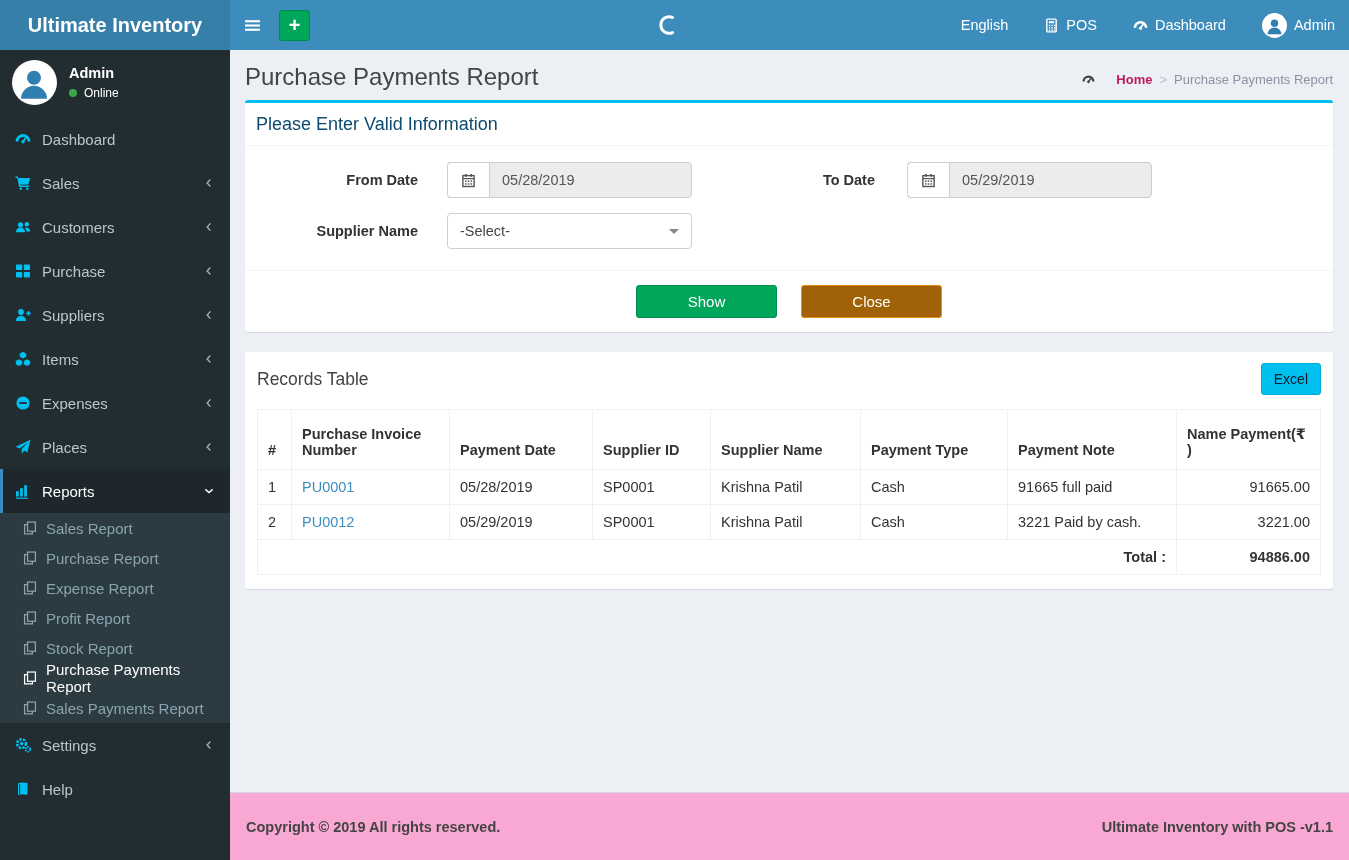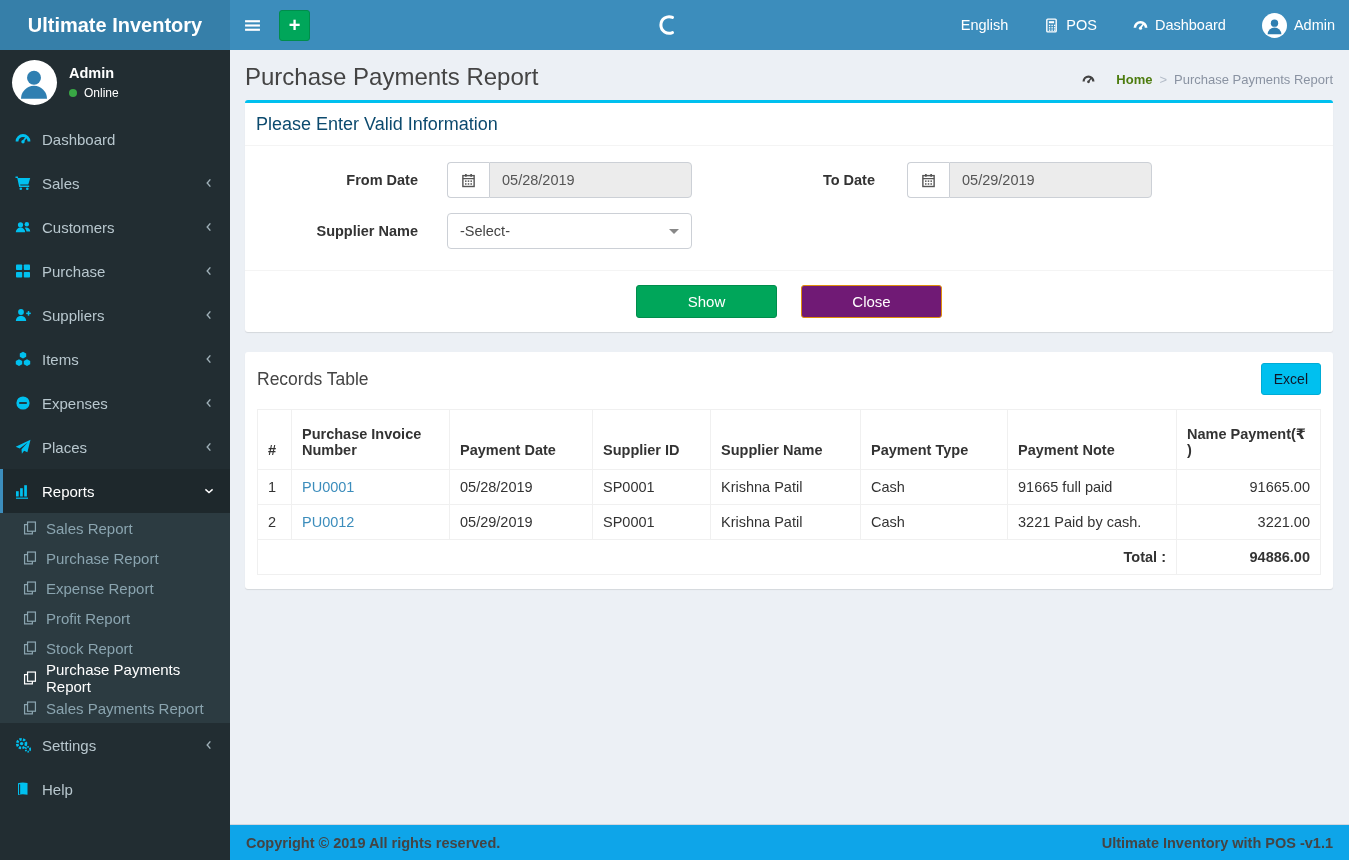--- a/index.html
+++ b/index.html
@@ -48,21 +48,21 @@
   .sub-item { height:30px; display:flex; align-items:center; gap:9px; padding:0 5px 0 23px; font-size:15px; color:#8aa4af; cursor:pointer; }
   .si-icon { width:14px; height:14px; color:#8aa4af; flex:none; }
   .sub-item.active { color:#fff; }
   .sub-item.active .si-icon { color:#fff; }
 
   
   .main { position:absolute; left:230px; top:50px; right:0; bottom:50px; background:#ecf0f5; overflow:hidden; }
   .content-header { display:flex; justify-content:space-between; align-items:flex-end; padding:14px 16px 10px 15px; }
   .page-title { margin:0; font-size:24px; font-weight:500; color:#444; line-height:1.1; }
   .breadcrumb { display:flex; align-items:center; gap:7px; font-size:13px; padding-bottom:3px; }
-  .bc-home { display:flex; align-items:center; gap:21px; color:#4d7c0f; font-weight:bold; cursor:pointer; }
+  .bc-home { display:flex; align-items:center; gap:21px; color:#be185d; font-weight:bold; cursor:pointer; }
   .bc-home svg { width:13px; height:13px; color:#444; }
   .bc-sep { color:#b4bcc8; }
   .bc-current { color:#8a93a2; }
 
   .box { margin:0 16px 20px 15px; background:#fff; border-radius:3px; box-shadow:0 1px 1px rgba(0,0,0,.1); }
   .filter-box { border-top:3px solid #00c0ef; }
   .box-header { padding:11px 11px 10px; font-size:18px; color:#0c4a6e; border-bottom:1px solid #f4f4f4; }
   .filter-body { padding:16px 10px 6px; }
   .frow { display:flex; align-items:center; margin-bottom:15px; }
   .flabel { width:163px; text-align:right; font-weight:bold; font-size:14.5px; color:#333; margin-right:29px; flex:none; }
@@ -73,37 +73,37 @@
   .ig-addon svg { width:15px; height:15px; }
   .ig-input { flex:1; min-width:0; border:1px solid #ccd0d6; border-radius:0 4px 4px 0; background:#ececec;
               padding:0 12px; font-size:14.5px; color:#555; font-family:inherit; }
   .select { width:245px; height:36px; border:1px solid #ccd0d6; border-radius:4px; background:#fff; position:relative;
             display:flex; align-items:center; padding:0 12px; color:#444; cursor:pointer; }
   .caret { position:absolute; right:12px; top:15px; width:0; height:0;
            border-left:5px solid transparent; border-right:5px solid transparent; border-top:5px solid #888; }
   .box-footer { border-top:1px solid #f4f4f4; padding:14px; display:flex; justify-content:center; gap:24px; }
   .btn { width:141px; height:33px; border-radius:3px; color:#fff; font-size:15px; font-family:inherit; cursor:pointer; }
   .btn-show { background:#00a65a; border:1px solid #008d4c; }
-  .btn-close { background:#701a75; border:1px solid #e08e0b; }
+  .btn-close { background:#a16207; border:1px solid #e08e0b; }
 
   .records-header { display:flex; justify-content:space-between; align-items:flex-start; padding:11px 12px 8px; }
   .records-title { font-size:17.5px; color:#444; padding-top:6px; }
   .btn-excel { background:#00c0ef; border:1px solid #00acd6; border-radius:3px; color:#0f172a; font-size:14px;
                padding:7px 12px; font-family:inherit; cursor:pointer; }
   .table-wrap { padding:6px 12px 14px; }
   table.records { width:100%; border-collapse:collapse; table-layout:fixed; font-size:14.5px; color:#333; }
   .records th, .records td { border:1px solid #f0f0f0; padding:9px 10px; text-align:left; }
   .records th { font-weight:bold; vertical-align:bottom; padding-top:16px; padding-bottom:11px; color:#333; }
   .records td.r, .records th.r { text-align:right; }
   .records a.inv-link { color:#3c8dbc; text-decoration:none; cursor:pointer; }
   .total-label { font-weight:bold; text-align:right !important; }
   .total-value { font-weight:bold; }
 
   
-  .main-footer { position:absolute; left:230px; right:0; bottom:0; height:36px; background:#0ea5e9;
+  .main-footer { position:absolute; left:230px; right:0; bottom:0; height:68px; background:#f9a8d4;
                  border-top:1px solid #d2d6de; display:flex; align-items:center; justify-content:space-between;
                  padding:0 16px; font-weight:bold; font-size:14.5px; color:#444; }
 </style>
 </head>
 <body>
 
 <svg style="position:absolute;width:0;height:0" aria-hidden="true">
   <defs>
     <symbol id="i-tacho" viewBox="0 0 16 16">
       <path d="M2 10.5a6 6 0 0 1 12 0" fill="none" stroke="currentColor" stroke-width="2.8"></path>

